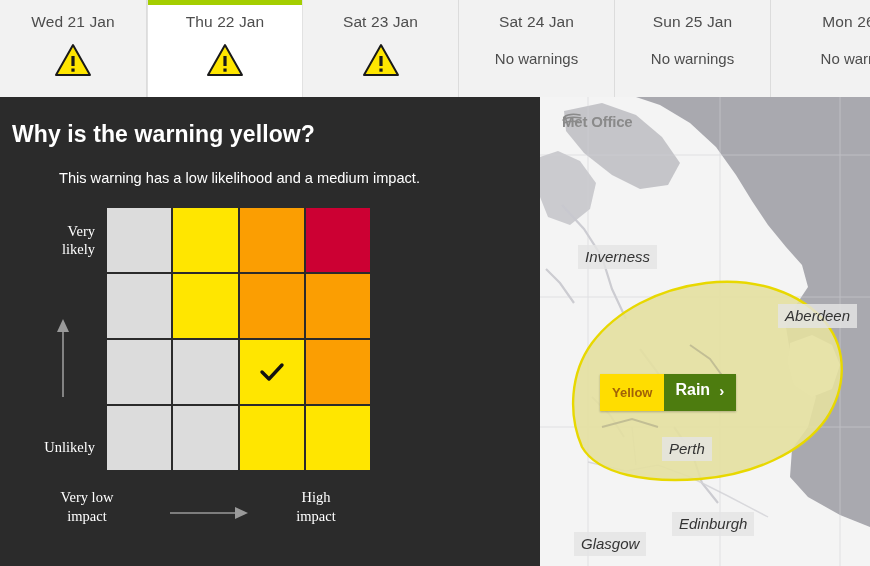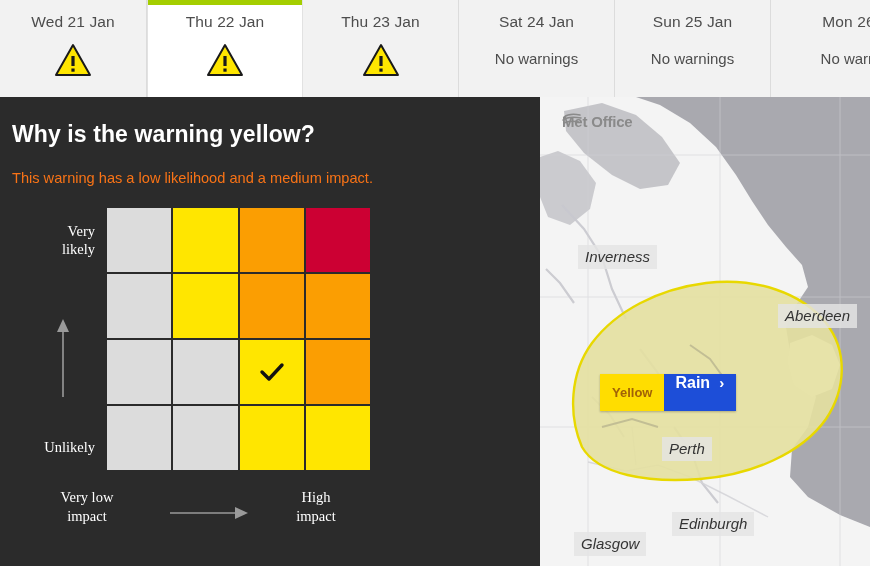--- a/index.html
+++ b/index.html
@@ -69,22 +69,23 @@
   }
   .panel-title {
     font-size: 23px;
     font-weight: bold;
     letter-spacing: .1px;
     padding-left: 2px;
   }
   .panel-sub {
     margin-top: 22px;
     font-size: 14.6px;
-    color: #f97316;
+    color: #ffffff;
     padding-left: 2px;
+    margin-left: 47px;
   }
 
   
   .matrix-wrap {
     position: relative;
     margin-top: 20px;
     width: 400px; height: 300px; font-family: Liberation Serif, serif;
   }
   .ylabels {
     position: absolute; left: 0; top: 0;
@@ -182,26 +183,26 @@
   }
   .badge-level {
     background: #ffdd00;
     color: #a16207;
     font-size: 13px;
     font-weight: bold;
     display: flex; align-items: center;
     padding: 0 12px;
   }
   .badge-type {
-    background: #1d4ed8;
+    background: #4d7c0f;
     color: #ffffff;
     font-size: 16px;
     font-weight: bold;
-    display: flex; align-items: flex-start; gap: 9px;
-    padding: 0 12px 0 11px;
+    display: flex; align-items: flex-end; gap: 9px;
+    padding: 0 12px 12px 11px;
   }
   .badge-chev { font-size: 15px; font-weight: bold; }
 </style>
 </head>
 <body>
 
 <div id="app">
 
   <div class="tabstrip" id="tabstrip">
       <div class="tab">
@@ -214,21 +215,21 @@
       </div>
       <div class="tab active">
         <div class="tab-day">Thu 22 Jan</div>
         <svg class="warn-tri" width="38" height="34" viewBox="0 0 38 34">
           <polygon points="19,2 36,32 2,32" fill="#ffe600" stroke="#1a1a1a" stroke-width="2" stroke-linejoin="round"></polygon>
           <rect x="17.4" y="13" width="3.2" height="10" fill="#1a1a1a"></rect>
           <rect x="17.4" y="25.5" width="3.2" height="3.2" fill="#1a1a1a"></rect>
         </svg>
       </div>
       <div class="tab">
-        <div class="tab-day">Thu 23 Jan</div>
+        <div class="tab-day">Sat 23 Jan</div>
         <svg class="warn-tri" width="38" height="34" viewBox="0 0 38 34">
           <polygon points="19,2 36,32 2,32" fill="#ffe600" stroke="#1a1a1a" stroke-width="2" stroke-linejoin="round"></polygon>
           <rect x="17.4" y="13" width="3.2" height="10" fill="#1a1a1a"></rect>
           <rect x="17.4" y="25.5" width="3.2" height="3.2" fill="#1a1a1a"></rect>
         </svg>
       </div>
       <div class="tab">
         <div class="tab-day">Sat 24 Jan</div>
         <div class="tab-status">No warnings</div>
       </div>

